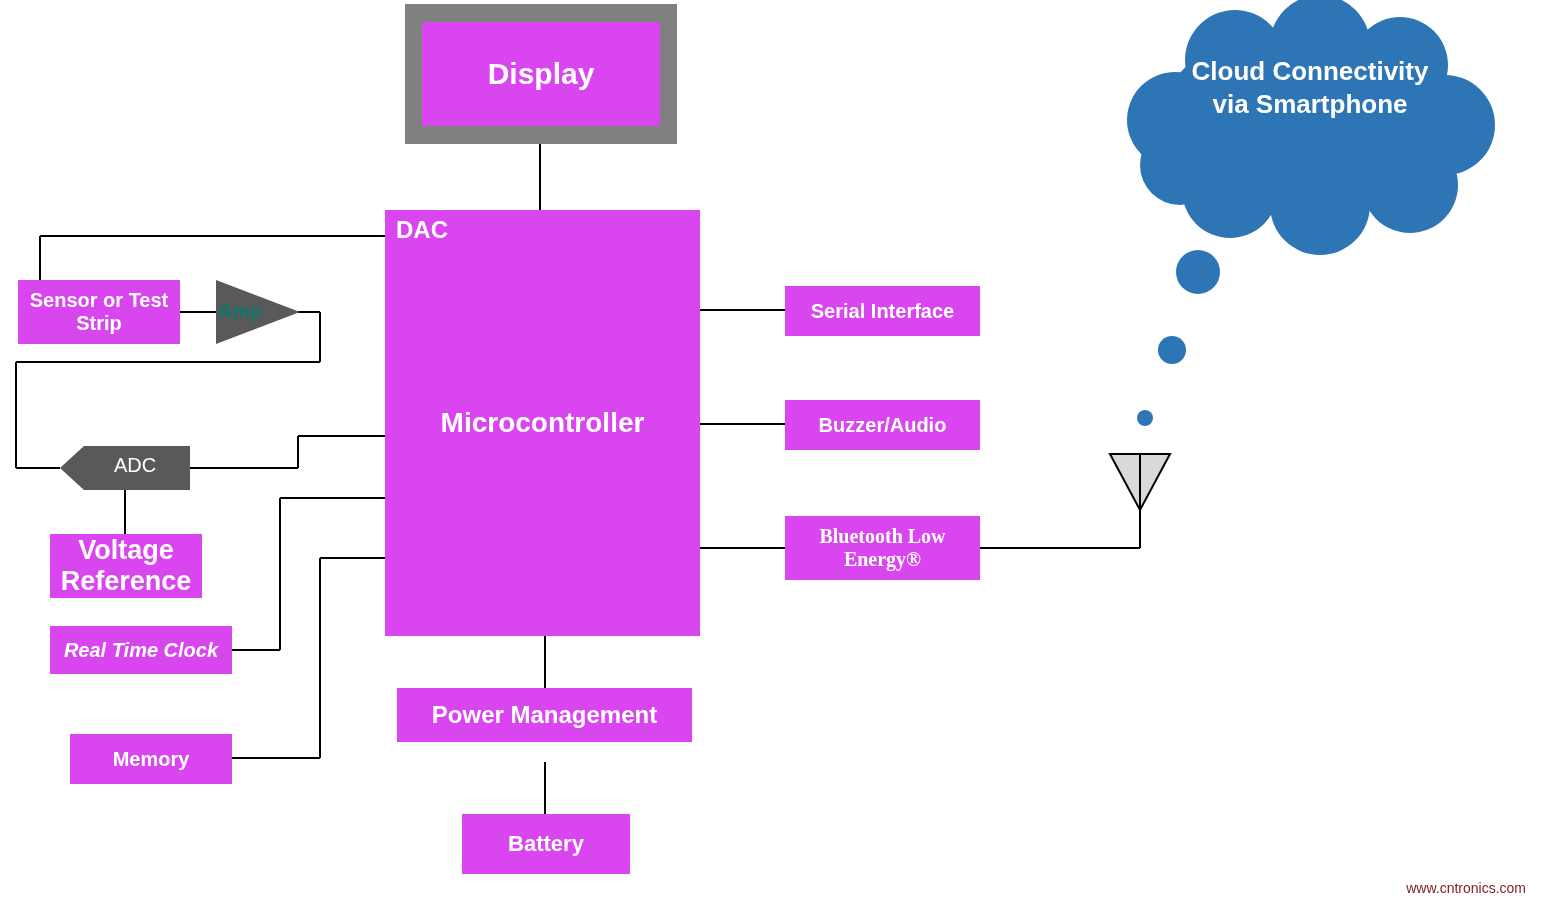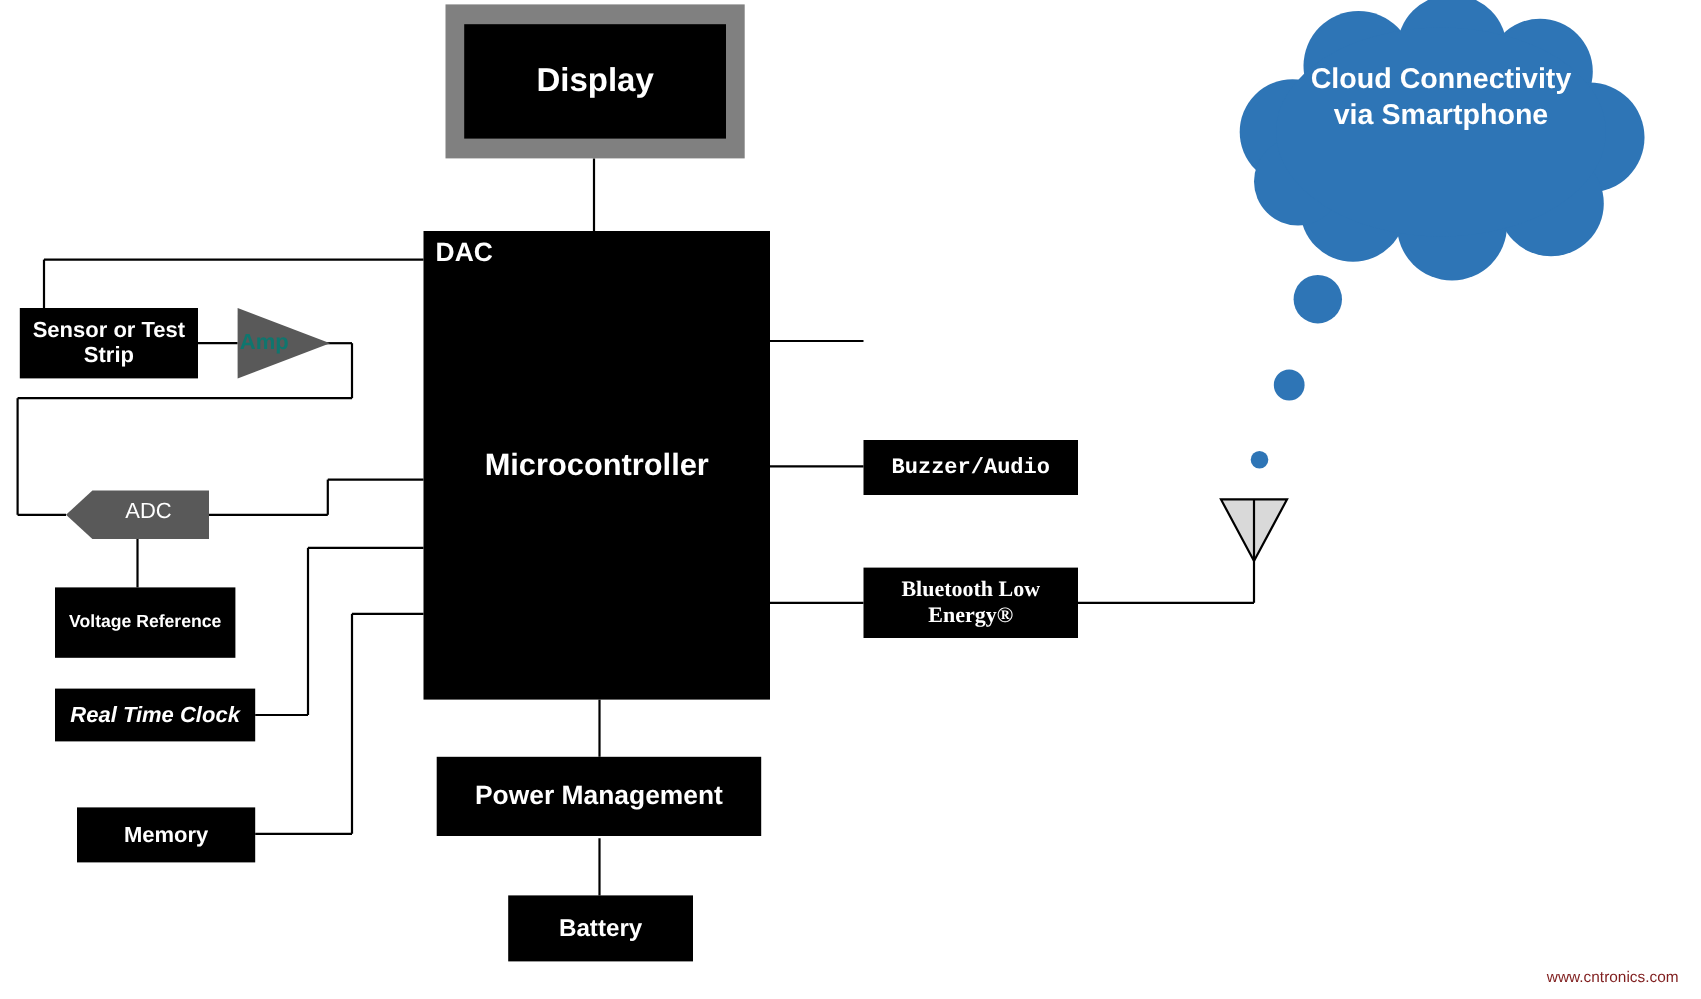--- a/index.html
+++ b/index.html
@@ -11,21 +11,21 @@
     font-family: "Arial Narrow", Arial, sans-serif;
     font-stretch: condensed;
   }
   .stage {
     position: relative;
     width: 1546px;
     height: 908px;
   }
   .block {
     position: absolute;
-    background: #000000;
+    background: #d946ef;
     color: #ffffff;
     font-weight: bold;
     display: flex;
     align-items: center;
     justify-content: center;
     text-align: center;
     box-sizing: border-box;
   }
   .label-internal {
     position: absolute;
@@ -118,42 +118,45 @@
     <span>Amp</span>
   </div>
 
   <svg class="overlay">
     <polygon points="60,468 84,446 190,446 190,490 84,490" fill="#595959"></polygon>
   </svg>
   <div style="position:absolute; left:90px; top:454px; width:90px; color:#fff; font-weight:normal; font-size:20px; text-align:center;">
     <span>ADC</span>
   </div>
 
-  <div class="block" style="left:50px; top:534px; width:164px; height:64px; font-size:16px; line-height:1.15;">
+  <div class="block" style="left:50px; top:534px; width:152px; height:64px; font-size:27px; line-height:1.15;">
     <span>Voltage Reference</span>
   </div>
 
   <div class="block" style="left:50px; top:626px; width:182px; height:48px; font-size:20px;font-style:italic;">
     <span>Real Time Clock</span>
   </div>
 
   <div class="block" style="left:70px; top:734px; width:162px; height:50px; font-size:20px;">
     <span>Memory</span>
   </div>
 
+  <div class="block" style="left:785px; top:286px; width:195px; height:50px; font-size:20px;">
+    <span>Serial Interface</span>
+  </div>
 
-  <div class="block" style="left:785px; top:400px; width:195px; height:50px; font-size:20px;font-family:Liberation Mono, monospace;">
+  <div class="block" style="left:785px; top:400px; width:195px; height:50px; font-size:20px;">
     <span>Buzzer/Audio</span>
   </div>
 
   <div class="block" style="left:785px; top:516px; width:195px; height:64px; font-size:20px; line-height:1.15;font-family:Liberation Serif, serif;">
     <span>Bluetooth Low Energy®</span>
   </div>
 
-  <div class="block" style="left:397px; top:688px; width:295px; height:72px; font-size:24px;">
+  <div class="block" style="left:397px; top:688px; width:295px; height:54px; font-size:24px;">
     <span>Power Management</span>
   </div>
 
   <div class="block" style="left:462px; top:814px; width:168px; height:60px; font-size:22px;">
     <span>Battery</span>
   </div>
 
   <svg class="overlay">
     <polygon points="1110,454 1170,454 1140,510" fill="#D9D9D9" stroke="#000" stroke-width="2"></polygon>
     <line x1="1140" y1="454" x2="1140" y2="510" stroke="#000" stroke-width="2"></line>

